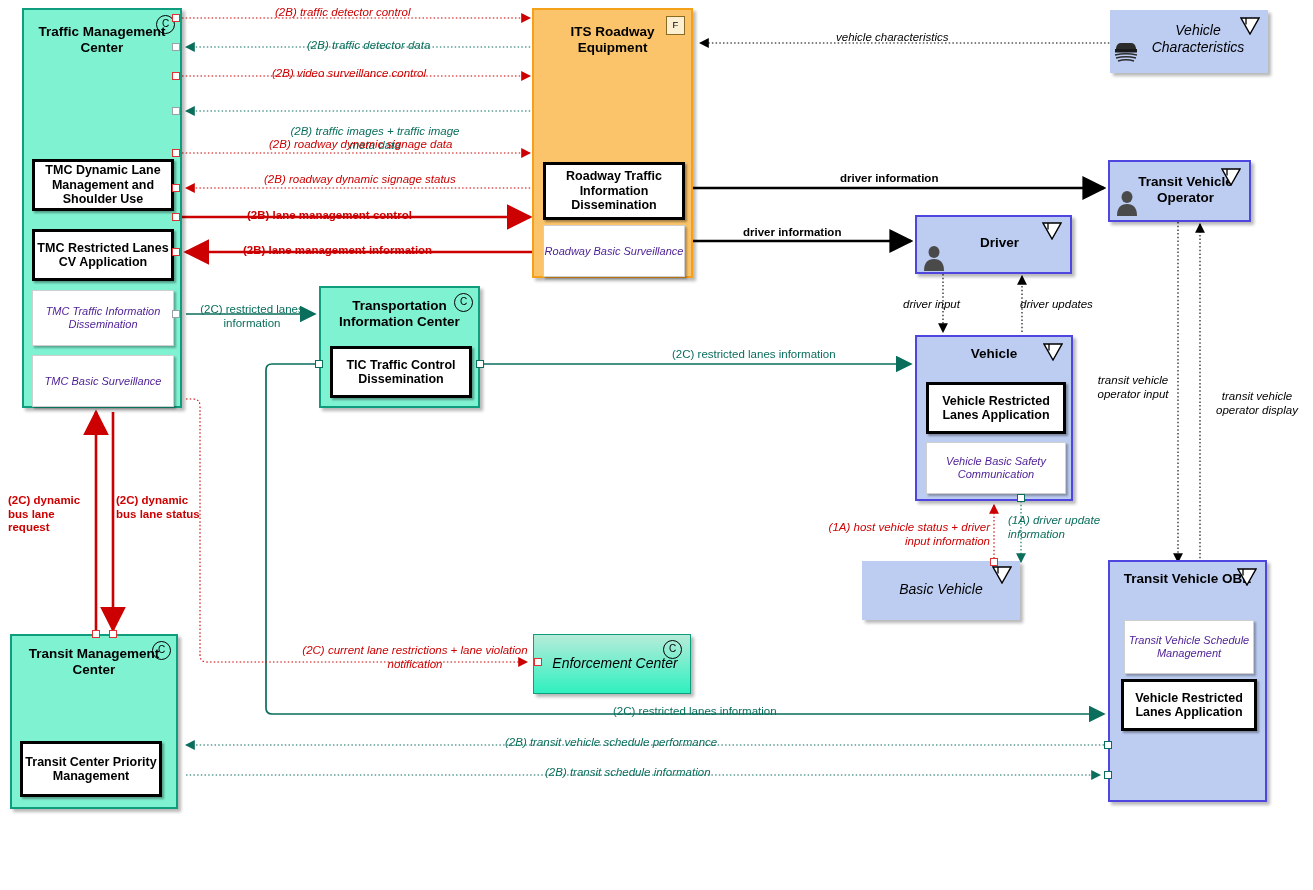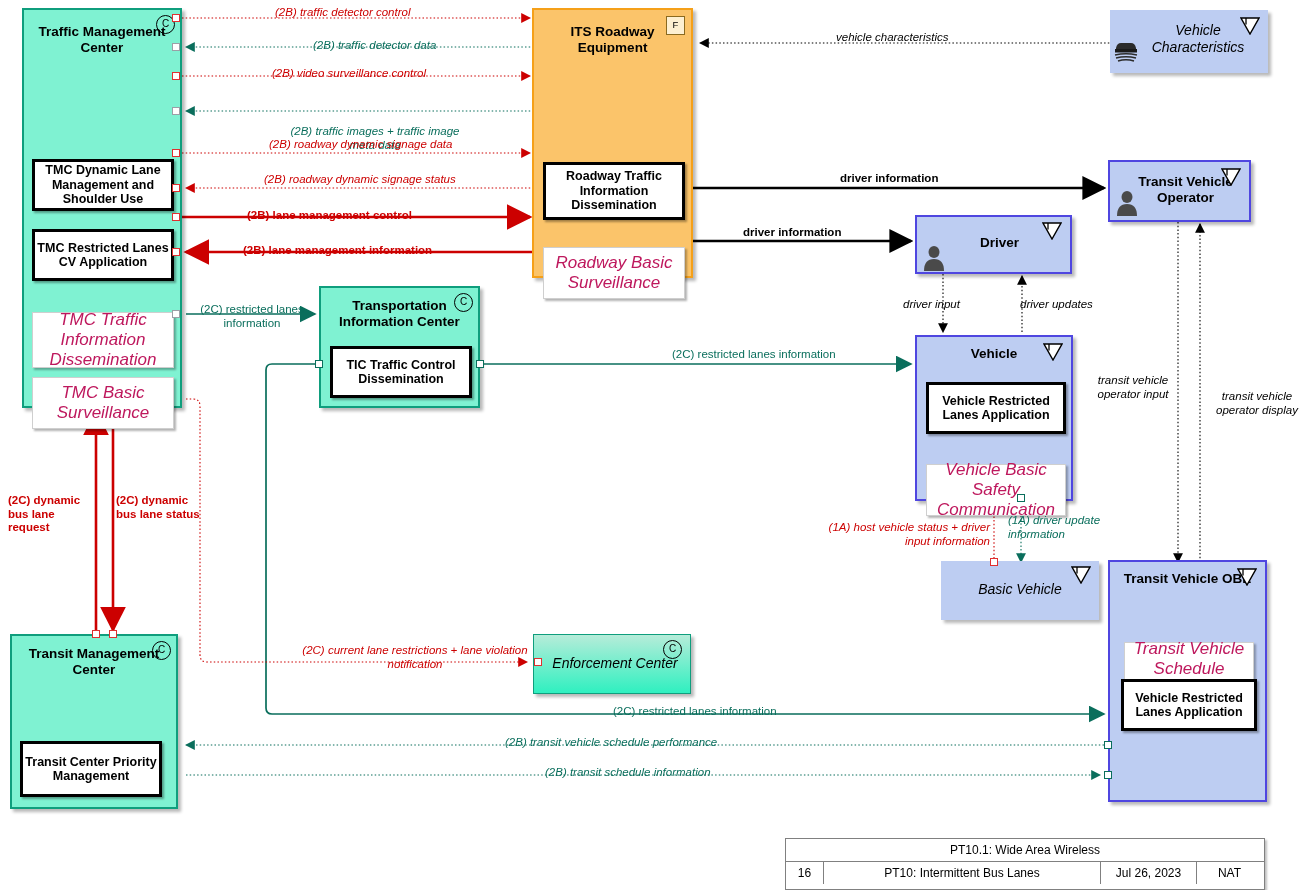--- a/index.html
+++ b/index.html
@@ -14,22 +14,22 @@
   .center{background:#7ff2d2;border:2.5px solid #0f9e7d;}
   .field{background:#fbc46a;border:2.5px solid #f5a019;}
   .vehicle{background:#bdcdf2;border:2.5px solid #4f46e0;}
   .flat{background:linear-gradient(180deg,#b6ecd9 0%,#2ff0c0 100%);border:1px solid #0f9e7d;}
 
   
   .pf{position:absolute;box-sizing:border-box;background:#fff;display:flex;align-items:center;
       justify-content:center;text-align:center;line-height:1.16;}
   .pf.sel{border:3px solid #000;font-weight:bold;font-size:12.5px;color:#000;
           box-shadow:2px 2px 2px rgba(0,0,0,.35);}
-  .pf.unsel{border:1px solid #cfcfcf;font-style:italic;font-size:17px;color:#be185d;
-            box-shadow:2px 2px 2px rgba(0,0,0,.30);margin-top:22px;}
+  .pf.unsel{border:1px solid #cfcfcf;font-style:italic;font-size:11px;color:#4c1d95;
+            box-shadow:2px 2px 2px rgba(0,0,0,.30);}
 
   
   .badge{position:absolute;width:17px;height:17px;}
   .badge.c-circle{border:1.6px solid #000;border-radius:50%;background:transparent;
                   font-size:10px;line-height:15px;text-align:center;font-weight:normal;}
   .badge.f-square{border:1.4px solid #8a6a20;background:#fdf0d2;font-size:9.5px;
                   line-height:15px;text-align:center;}
   .badge.v-tri{width:0;height:0;border-left:10px solid transparent;border-right:10px solid transparent;
                border-top:17px solid transparent;}
   .v-tri svg{position:absolute;left:-10px;top:-17px;}
@@ -244,21 +244,21 @@
       <svg width="20" height="18" viewBox="0 0 20 18">
         <polygon points="1,1 19,1 10,17" fill="#fff" stroke="#000" stroke-width="1.4"></polygon>
         <line x1="6" y1="1" x2="6" y2="7.5" stroke="#000" stroke-width="1.3"></line>
       </svg>
     </div>
     <div class="pf sel" style="left:9px;top:45px;width:140px;height:52px;">Vehicle Restricted Lanes Application</div>
     <div class="pf unsel" style="left:9px;top:105px;width:140px;height:52px;">Vehicle Basic Safety Communication</div>
   </div>
   <div class="sq teal" style="left:1017px;top:494px;"></div>
 
-  <div class="node vehicle" style="left:941px;top:561px;width:158px;height:59px;border-width:0;">
+  <div class="node vehicle" style="left:862px;top:561px;width:158px;height:59px;border-width:0;">
     <div class="title ital" style="top:20px;">Basic Vehicle</div>
     <div class="badge v-tri" style="right:8px;top:5px;">
       <svg width="20" height="18" viewBox="0 0 20 18">
         <polygon points="1,1 19,1 10,17" fill="#fff" stroke="#000" stroke-width="1.4"></polygon>
         <line x1="6" y1="1" x2="6" y2="7.5" stroke="#000" stroke-width="1.3"></line>
       </svg>
     </div>
   </div>
   <div class="sq red" style="left:990px;top:558px;"></div>
 
@@ -270,21 +270,21 @@
         <line x1="6" y1="1" x2="6" y2="7.5" stroke="#000" stroke-width="1.3"></line>
       </svg>
     </div>
     <div class="pf unsel" style="left:14px;top:58px;width:130px;height:54px;">Transit Vehicle Schedule Management</div>
     <div class="pf sel" style="left:11px;top:117px;width:136px;height:52px;">Vehicle Restricted Lanes Application</div>
   </div>
   <div class="sq teal" style="left:1104px;top:741px;"></div>
   <div class="sq teal" style="left:1104px;top:771px;"></div>
 
   <div class="lbl red" style="left:275px;top:6px;">(2B) traffic detector control</div>
-  <div class="lbl teal" style="left:307px;top:39px;margin-left:6px;">(2B) traffic detector data</div>
+  <div class="lbl teal" style="left:307px;top:39px;">(2B) traffic detector data</div>
   <div class="lbl red" style="left:272px;top:67px;">(2B) video surveillance control</div>
   <div class="lbl teal" style="left:280px;top:89px;width:190px;white-space:normal;margin-top:36px;">
      <span>(2B) traffic images + traffic image meta data</span>
   </div>
   <div class="lbl red" style="left:269px;top:138px;">(2B) roadway dynamic signage data</div>
   <div class="lbl red" style="left:264px;top:173px;">(2B) roadway dynamic signage status</div>
   <div class="lbl redb" style="left:247px;top:209px;">(2B) lane management control</div>
   <div class="lbl redb" style="left:243px;top:244px;">(2B) lane management information</div>
 
   <div class="lbl blki" style="left:836px;top:31px;">vehicle characteristics</div>
@@ -321,23 +321,14 @@
      <span>(2C) dynamic bus lane status</span>
   </div>
 
   <div class="lbl red" style="left:300px;top:644px;width:230px;white-space:normal;">
      <span>(2C) current lane restrictions + lane violation notification</span>
   </div>
 
   <div class="lbl teal" style="left:505px;top:736px;">(2B) transit vehicle schedule performance</div>
   <div class="lbl teal" style="left:545px;top:766px;">(2B) transit schedule information</div>
 
-  <div id="titleblock" style="left:785px;top:838px;width:478px;height:50px;">
-    <div class="toprow">PT10.1: Wide Area Wireless</div>
-    <div class="row">
-      <div class="cell" style="width:38px;">16</div>
-      <div class="cell" style="width:277px;">PT10: Intermittent Bus Lanes</div>
-      <div class="cell" style="width:96px;">Jul 26, 2023</div>
-      <div class="cell" style="width:65px;">NAT</div>
-    </div>
-  </div>
 
 </div>
 
 </body></html>

